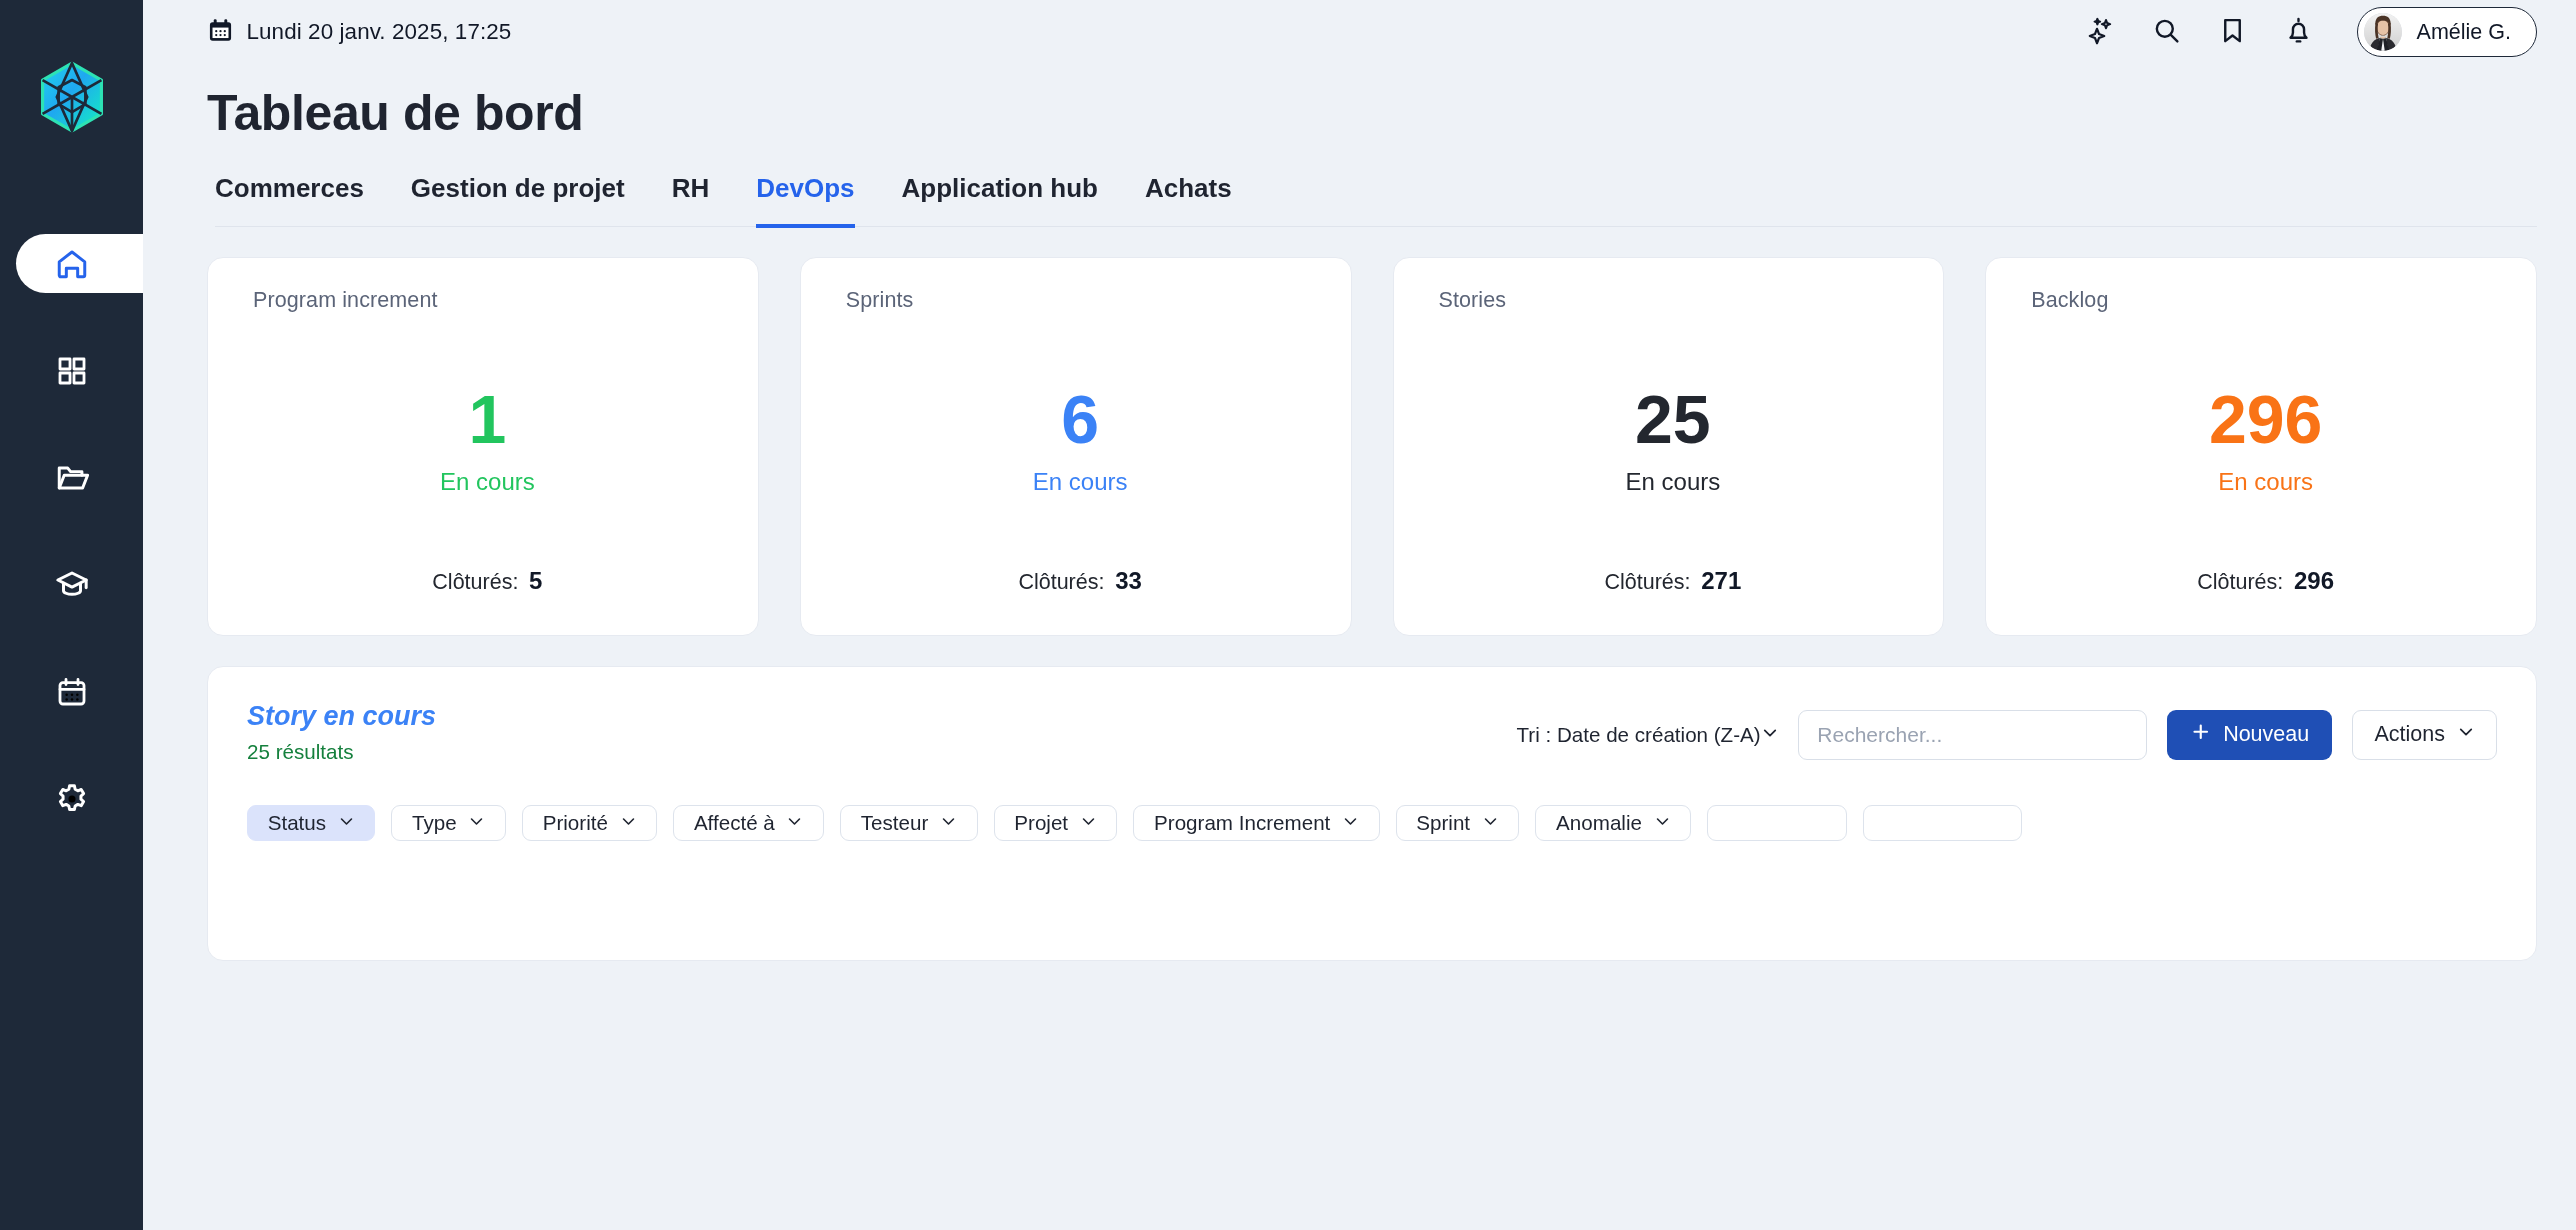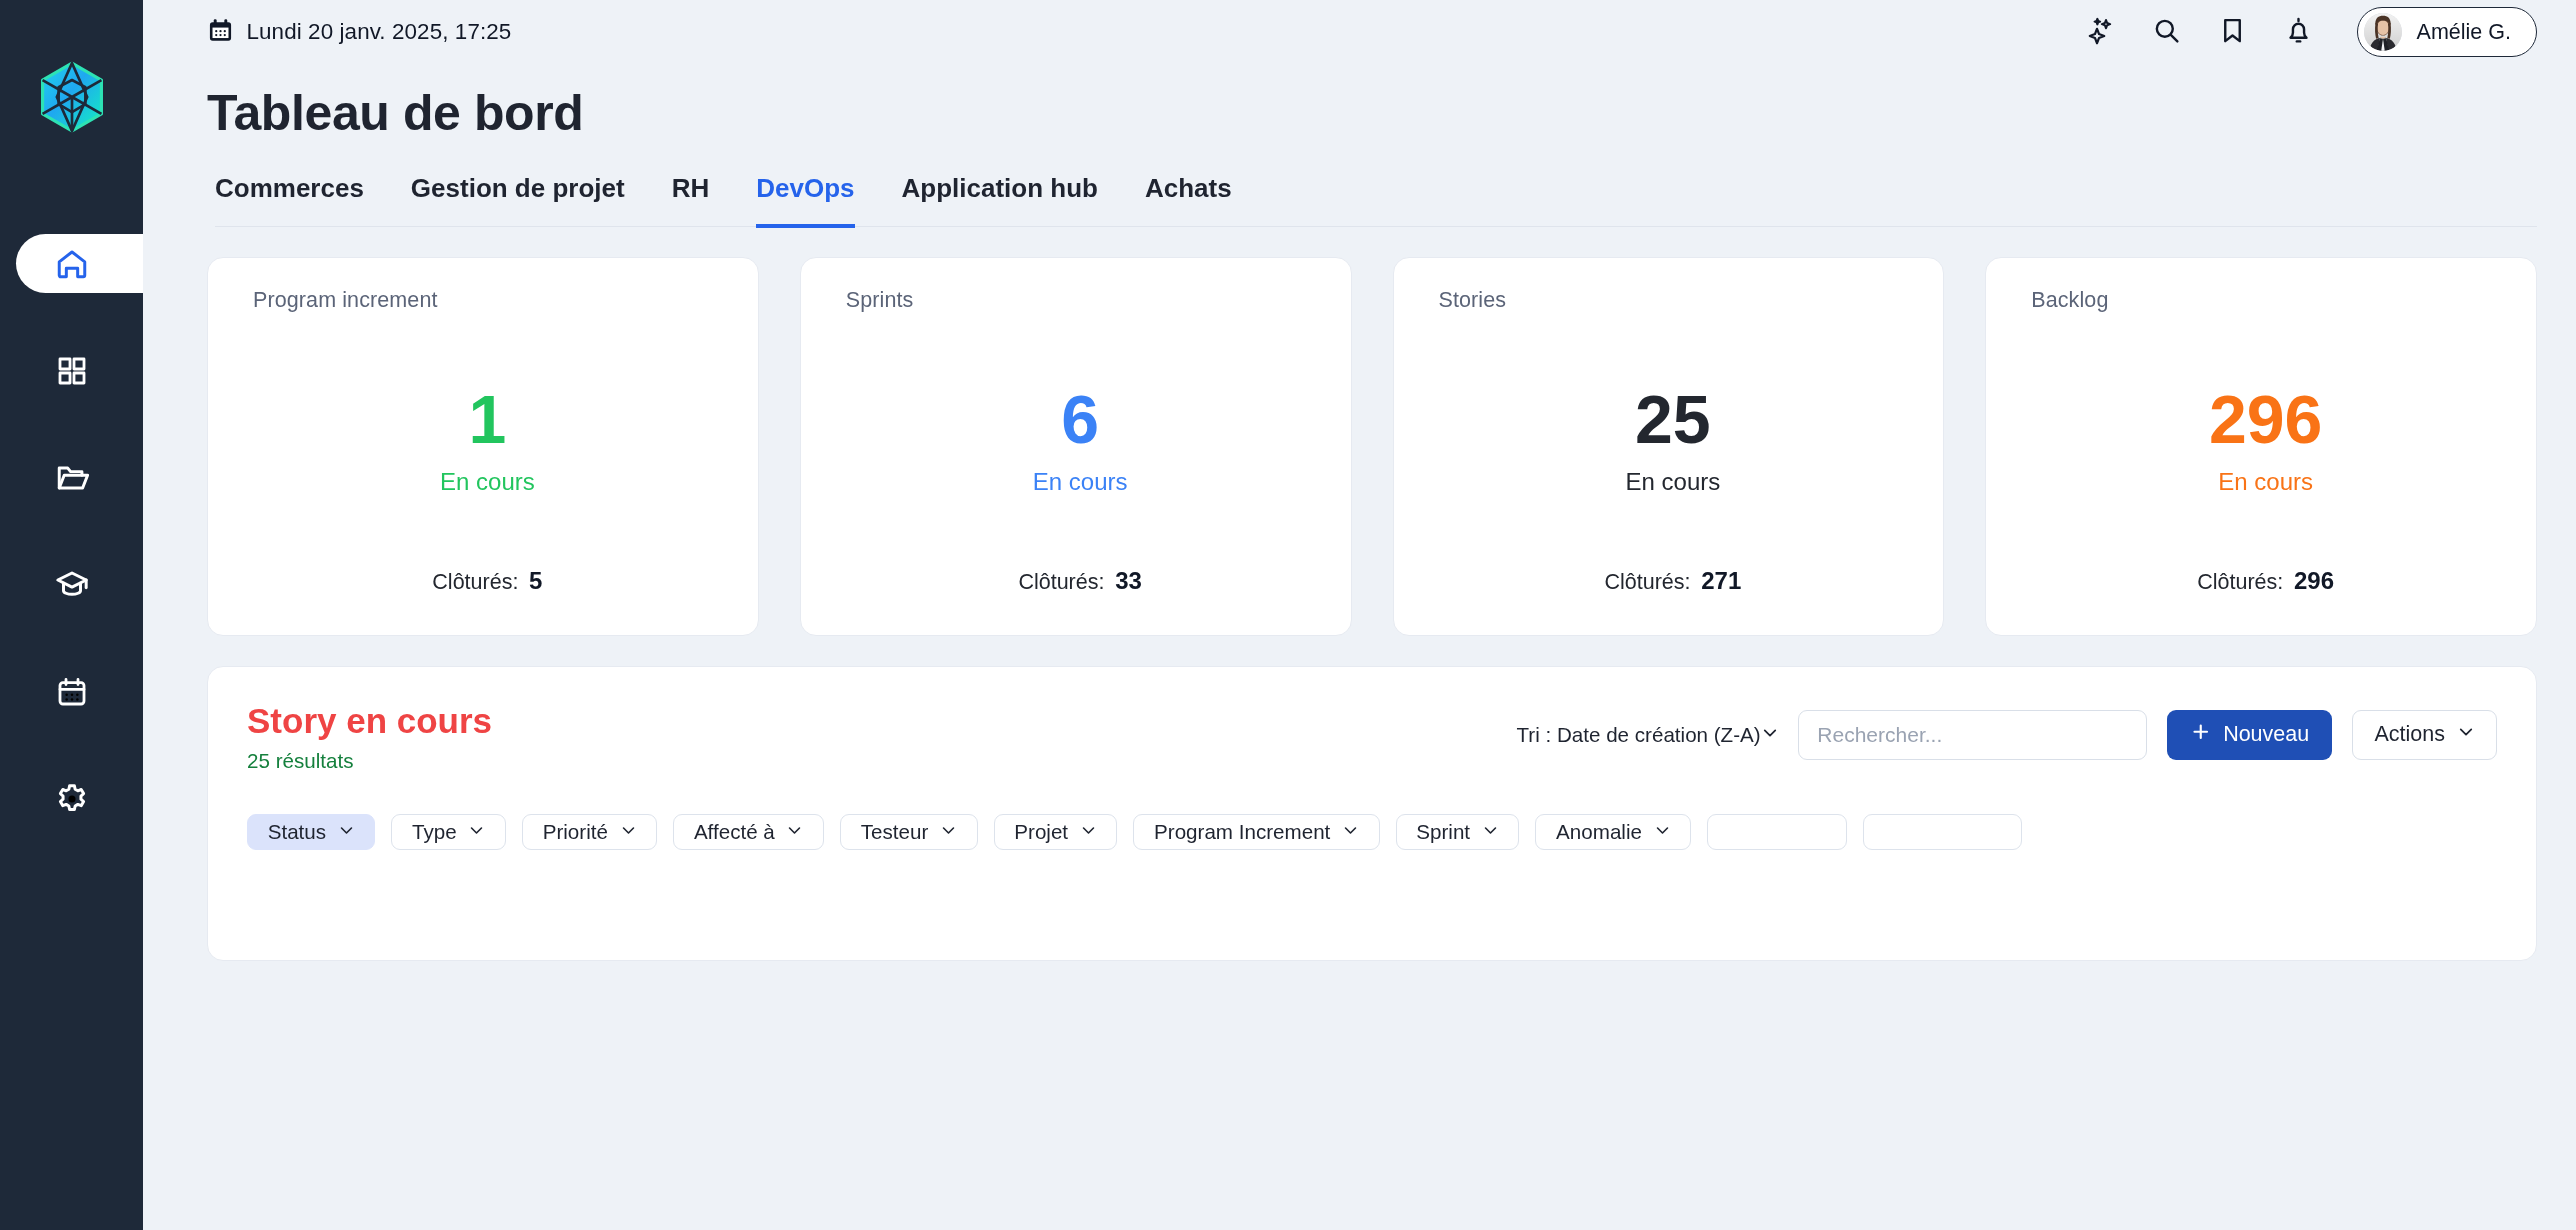--- a/index.html
+++ b/index.html
@@ -168,21 +168,21 @@
   
   .panel {
     margin: 30px 39px 0 64px;
     background: #ffffff;
     border: 0.9px solid #e6eaf1;
     border-radius: 16px;
     padding: 34px 39px 0 39px;
     min-height: 295px;
   }
   .panel-head { display: flex; align-items: flex-start; }
-  .panel-title { font-size: 35px; font-weight: bold; color: #ef4444; }
+  .panel-title { font-size: 27px; font-weight: bold; color: #3b82f6; font-style: italic; }
   .panel-sub { font-size: 20.6px; color: #15803d; margin-top: 8px; }
   .panel-tools {
     margin-left: auto; display: flex; align-items: center; gap: 19.7px;
     padding-top: 9px;
   }
   .sort-btn {
     display: flex; align-items: center; gap: 0;
     font-size: 20.6px; color: #1f2430; cursor: pointer; white-space: nowrap;
     background: none; border: none; padding: 0;
     font-family: inherit;

